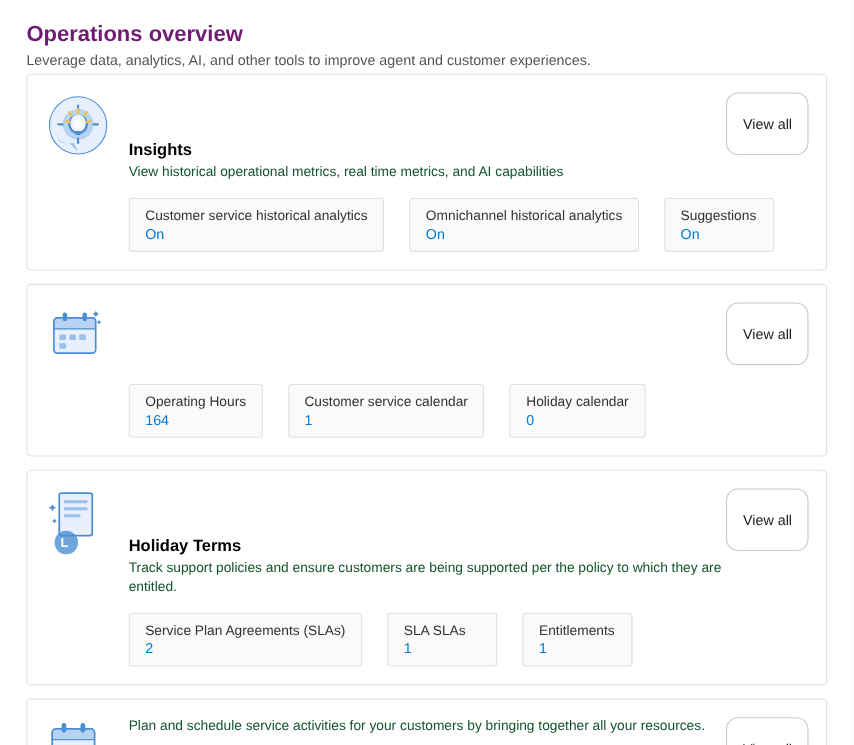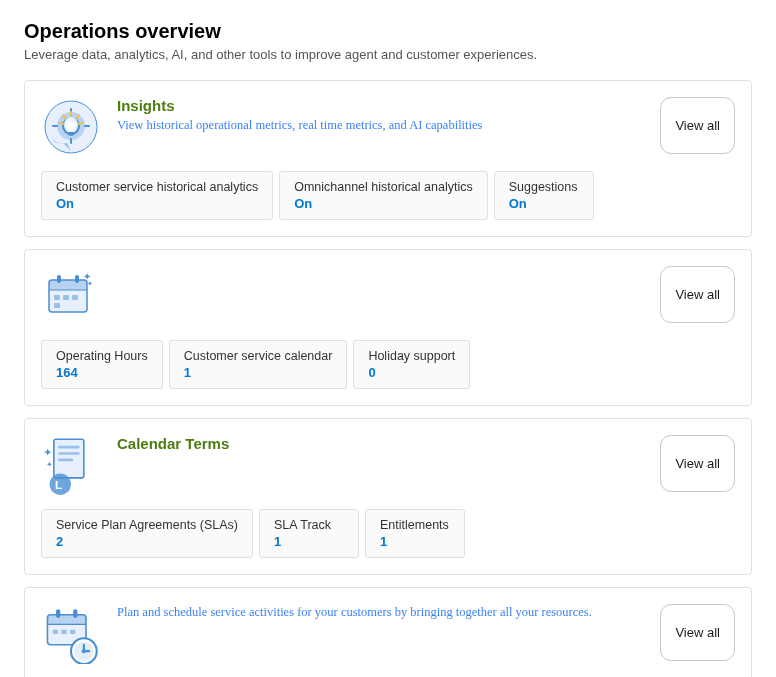--- a/index.html
+++ b/index.html
@@ -13,27 +13,27 @@
     .page-container {
       background: #fff;
       margin: 0 auto;
       width: 776px;
       min-height: 677px;
       padding: 20px 24px 24px 24px;
     }
     .page-title {
       font-size: 20px;
       font-weight: 600;
-      color: #000000;
+      color: #701a75;
       margin-bottom: 4px;
     }
     .page-subtitle {
       font-size: 13px;
       color: #555;
-      margin-bottom: 18px;
+      margin-bottom: 5px;
     }
     .section {
       background: #fff;
       border: 1px solid #e0e0e0;
       border-radius: 4px;
       margin-bottom: 12px;
       padding: 16px 16px 16px 16px;
       display: flex;
       flex-direction: column;
     }
@@ -50,66 +50,67 @@
       display: flex;
       align-items: center;
       justify-content: center;
     }
     .section-info {
       flex: 1;
     }
     .section-title {
       font-size: 15px;
       font-weight: 600;
-      color: #4d7c0f;
+      color: #000000;
       margin-bottom: 3px;
+      margin-top: 44px;
     }
     .section-desc {
       font-size: 12.5px;
-      color: #3b82f6;
+      color: #14532d;
       line-height: 1.4;
-      font-family: Liberation Serif, serif;
     }
     .section-action {
       margin-left: auto;
       flex-shrink: 0;
     }
     .view-all-btn {
       border: 1px solid #c8c8c8;
       background: #fff;
       color: #1a1a1a;
       font-size: 13px;
       padding: 20px 14px;
       border-radius: 11px;
       cursor: pointer;
       white-space: nowrap;
     }
     .cards-row {
       display: flex;
       flex-wrap: wrap;
-      gap: 6px;
+      gap: 23px;
+      margin-left: 76px;
     }
     .card {
       background: #fafafa;
       border: 1px solid #e0e0e0;
       border-radius: 3px;
       padding: 8px 14px;
       min-width: 100px;
     }
     .card-label {
       font-size: 12.5px;
       color: #333;
       font-weight: 500;
       white-space: nowrap;
     }
     .card-value {
       font-size: 13px;
       color: #0078d4;
       margin-top: 2px;
-      font-weight: 700;
+      font-weight: 400;
     }
 
     
     .icon-insights svg,
     .icon-calendar svg,
     .icon-terms svg,
     .icon-scheduling svg {
       width: 56px;
       height: 56px;
     }
@@ -192,52 +193,53 @@
         <div class="cards-row">
           <div class="card">
             <div class="card-label">Operating Hours</div>
             <div class="card-value">164</div>
           </div>
           <div class="card">
             <div class="card-label">Customer service calendar</div>
             <div class="card-value">1</div>
           </div>
           <div class="card">
-            <div class="card-label">Holiday support</div>
+            <div class="card-label">Holiday calendar</div>
             <div class="card-value">0</div>
           </div>
         </div>
       </div>
       <div class="section">
         <div class="section-top">
           <div class="section-icon icon-service-terms">
             <svg viewBox="0 0 56 56" fill="none" xmlns="http://www.w3.org/2000/svg">
     <rect x="12" y="4" width="28" height="36" rx="2" fill="#e8f0fe" stroke="#4a8fd4" stroke-width="1.5"></rect>
     <rect x="16" y="10" width="20" height="2.5" rx="1" fill="#4a8fd4" opacity="0.5"></rect>
     <rect x="16" y="16" width="20" height="2.5" rx="1" fill="#4a8fd4" opacity="0.5"></rect>
     <rect x="16" y="22" width="14" height="2.5" rx="1" fill="#4a8fd4" opacity="0.5"></rect>
     <circle cx="18" cy="46" r="10" fill="#4a8fd4" opacity="0.8"></circle>
     <text x="13" y="50" font-size="11" fill="#fff" font-weight="bold">L</text>
 
     <text x="2" y="20" font-size="10" fill="#4a8fd4">✦</text>
     <text x="5" y="30" font-size="7" fill="#4a8fd4">✦</text>
   </svg>
           </div>
           <div class="section-info">
-            <div class="section-title">Calendar Terms</div>
+            <div class="section-title">Holiday Terms</div>
+            <div class="section-desc">Track support policies and ensure customers are being supported per the policy to which they are entitled.</div>
           </div>
           <div class="section-action"><button class="view-all-btn">View all</button></div>
         </div>
         <div class="cards-row">
           <div class="card">
             <div class="card-label">Service Plan Agreements (SLAs)</div>
             <div class="card-value">2</div>
           </div>
           <div class="card">
-            <div class="card-label">SLA Track</div>
+            <div class="card-label">SLA SLAs</div>
             <div class="card-value">1</div>
           </div>
           <div class="card">
             <div class="card-label">Entitlements</div>
             <div class="card-value">1</div>
           </div>
         </div>
       </div>
       <div class="section">
         <div class="section-top">

